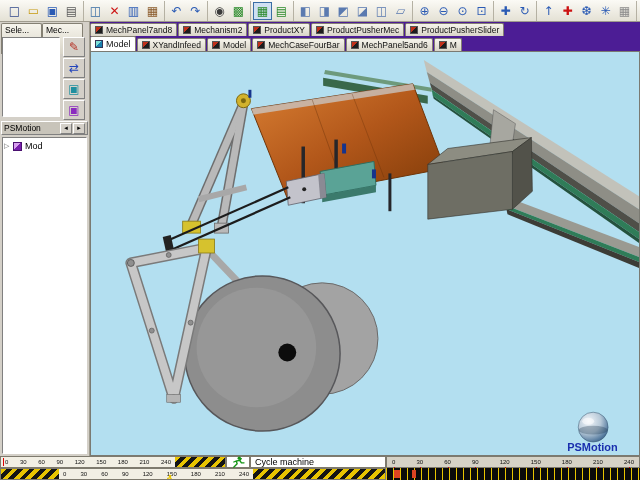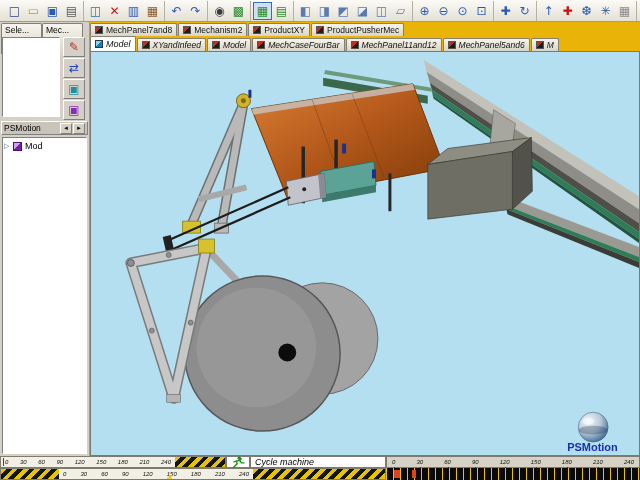--- a/index.html
+++ b/index.html
@@ -13,23 +13,23 @@
     background:linear-gradient(#fbfaf5,#e4e1d5); border-bottom:1px solid #9f9b8e;
     display:flex; align-items:center; padding-left:3px; }
   .tbgroup { display:flex; align-items:center; padding:0 2px; border-right:1px solid #b5b1a3; height:20px; }
   .tbbtn { width:19px; height:18px; display:flex; align-items:center; justify-content:center;
     font-size:12px; line-height:1; border:1px solid transparent; cursor:default;
     font-family:"DejaVu Sans", sans-serif; }
   .tbbtn.pressed { border:1px solid #3a6ea5; background:#cfe0f2; }
 
   
   .tabrow { position:absolute; left:90px; right:0; display:flex; align-items:flex-end;
-    background:#eab308; overflow:hidden; }
+    background:#4c1d95; overflow:hidden; }
   #tabrow1 { top:22px; height:14px; }
-  #tabrow2 { top:36px; height:15px;font-style:italic; }
+  #tabrow2 { top:36px; height:15px; }
   .mtab { display:flex; align-items:center; height:13px; padding:0 4px; margin-right:1px;
     font-size:8.5px; white-space:nowrap; color:#111;
     background:linear-gradient(#f6f4ec,#d9d5c8); border:1px solid #848073; border-bottom:none;
     border-radius:2px 2px 0 0; }
   .mtab.active { background:#ffffff; height:15px; font-size:9px; }
   .mech-ico { width:8px; height:8px; margin-right:3px; flex:0 0 auto;
     background:linear-gradient(135deg,#c0301a 0 45%,#1d1d1d 45%); border:0.5px solid #555; }
   .model-ico { width:8px; height:8px; margin-right:3px; flex:0 0 auto;
     background:linear-gradient(135deg,#7fe0d8 0 50%,#1a7fae 50%); border:0.5px solid #335; }
 
@@ -59,21 +59,21 @@
   .twisty { font-size:7px; color:#555; width:8px; font-family:"DejaVu Sans", sans-serif; }
   .cube-ico { width:9px; height:9px; margin:0 3px 0 1px;
     background:linear-gradient(135deg,#d9a0f0 0 50%,#7a1fae 50%); border:0.5px solid #4a1070; }
 
   
   .viewport { position:absolute; left:90px; top:51px; right:0; bottom:24px;
     border:1px solid #7a7a72; background:#b3dff0; }
   .viewport svg { display:block; width:100%; height:100%; }
 
   
-  .timeline { position:absolute; left:0; right:0; bottom:0; height:24px; background:#d4d0c8;font-style:italic; }
+  .timeline { position:absolute; left:0; right:0; bottom:0; height:24px; background:#d4d0c8; }
   .trow { display:flex; height:12px; }
   .tape { position:relative; display:flex; align-items:stretch; background:#f2efe4;
     border:1px solid #7e7a6e; overflow:hidden; }
   #tapeA { width:226px; }
   #tapeB { width:386px; }
   .nums { flex:1; display:flex; justify-content:space-between; align-items:center;
     padding:0 4px; font-size:6px; color:#111; }
   .rnum { position:relative; line-height:1; }
   .stripes { background:repeating-linear-gradient(135deg,#e8c400 0 4px,#141414 4px 8px); }
   .stripes.sL { width:58px; } .stripes.sR { width:132px; } .stripes.sA { width:50px; }
@@ -158,41 +158,41 @@
         <span>Mechanism2</span>
       </div>
       <div class="mtab">
         <span class="mech-ico"></span>
         <span>ProductXY</span>
       </div>
       <div class="mtab">
         <span class="mech-ico"></span>
         <span>ProductPusherMec</span>
       </div>
+      <div class="mtab">
+        <span class="mech-ico"></span>
+        <span>ProductPusherSlider</span>
+      </div>
     </div>
   <div class="tabrow" id="tabrow2">
       <div class="mtab active">
         <span class="model-ico"></span>
         <span>Model</span>
       </div>
       <div class="mtab">
         <span class="mech-ico"></span>
         <span>XYandInfeed</span>
       </div>
       <div class="mtab">
         <span class="mech-ico"></span>
         <span>Model</span>
       </div>
       <div class="mtab">
         <span class="mech-ico"></span>
         <span>MechCaseFourBar</span>
-      </div>
-      <div class="mtab">
-        <span class="mech-ico"></span>
-        <span>MechPanel11and12</span>
       </div>
       <div class="mtab">
         <span class="mech-ico"></span>
         <span>MechPanel5and6</span>
       </div>
       <div class="mtab">
         <span class="mech-ico"></span>
         <span>M</span>
       </div>
     </div>

